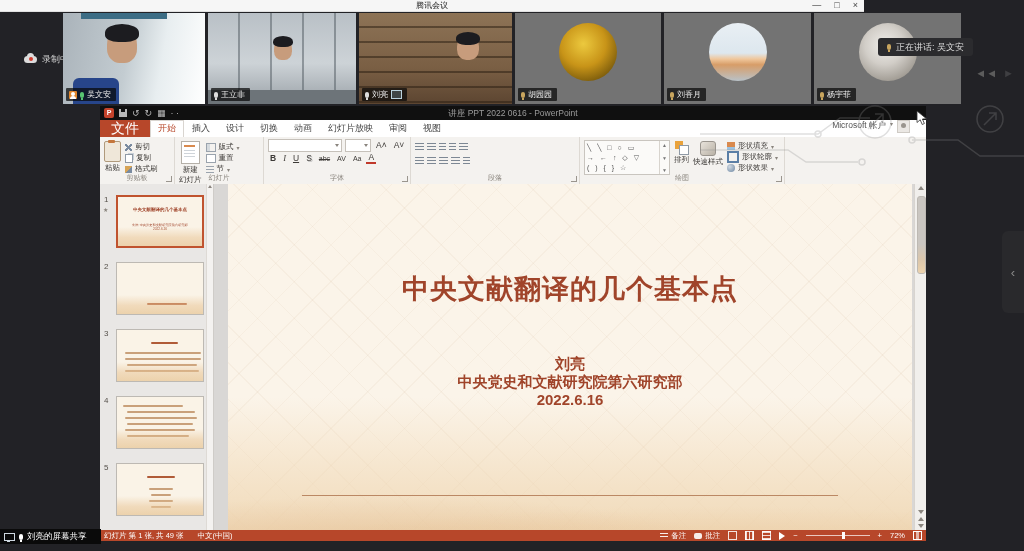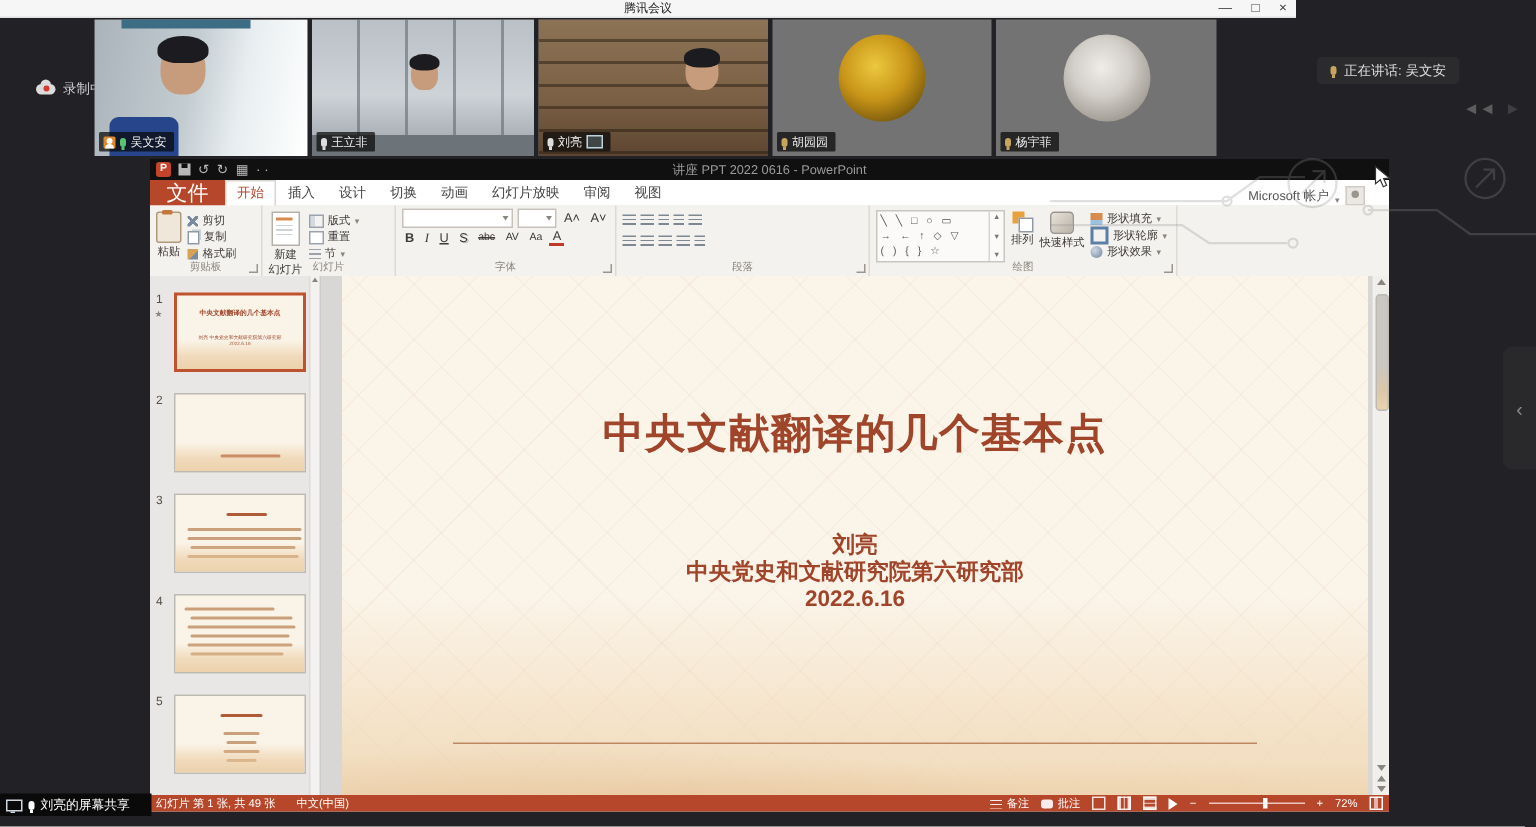--- a/index.html
+++ b/index.html
@@ -67,21 +67,21 @@
   #ppt-titlebar{position:absolute;left:0;top:0;right:0;height:14px;background:#101010;display:flex;align-items:center;padding:0 4px;gap:5px;}
   .ppt-logo{width:10px;height:10px;background:#c4432b;border-radius:2px;color:#fff;font-size:7px;font-weight:bold;line-height:10px;text-align:center;}
   .qat-ic{color:#b8b8b8;font-size:9px;line-height:10px;}
   .save-ic{width:8px;height:8px;background:#b8b8b8;position:relative;}
   .save-ic::after{content:"";position:absolute;left:2px;top:0;width:4px;height:3px;background:#101010;}
   #ppt-title{position:absolute;left:0;right:0;top:0;height:14px;text-align:center;font-size:8.5px;line-height:14px;color:#9b9b9b;pointer-events:none;}
   #tabrow{position:absolute;left:0;top:14px;right:0;height:17px;background:#fff;display:flex;align-items:stretch;border-bottom:1px solid #e6e2dd;}
   #file-tab{background:#b7472a;color:#fff;font-size:14px;line-height:17px;padding:0 11px;}
   .tab{font-size:9px;line-height:17px;padding:0 8px;color:#444;}
   .tab.active{color:#b7472a;box-shadow:inset 0 1px 0 #d9d5d0,inset 1px 0 0 #d9d5d0,inset -1px 0 0 #d9d5d0;background:#fff;}
-  #account{position:absolute;right:16px;top:14px;height:17px;display:flex;align-items:flex-end;gap:4px;font-size:8.5px;color:#555;}
+  #account{position:absolute;right:16px;top:14px;height:17px;display:flex;align-items:flex-start;gap:4px;font-size:8.5px;color:#555;}
   #account .avatar-box{width:11px;height:11px;background:#ebe8e4;border:1px solid #cfcbc5;position:relative;}
   #account .avatar-box::after{content:"";position:absolute;left:3px;top:2px;width:5px;height:5px;border-radius:50%;background:#9a958e;}
   #ribbon{position:absolute;left:0;top:31px;right:0;height:47px;background:#f4f2ef;border-bottom:1px solid #d5d1cb;display:flex;}
   .rgroup{position:relative;border-right:1px solid #ddd9d3;padding:3px 4px 11px;display:flex;gap:4px;align-items:flex-start;flex:0 0 auto;}
   .rgroup-label{position:absolute;left:0;right:0;bottom:1px;text-align:center;font-size:7px;color:#8a857e;}
   .launcher{position:absolute;right:2px;bottom:2px;width:5px;height:5px;border-right:1px solid #9a958e;border-bottom:1px solid #9a958e;}
   .bigbtn{display:flex;flex-direction:column;align-items:center;justify-content:flex-start;font-size:7.5px;color:#3d3a37;line-height:8px;text-align:center;gap:2px;padding-top:1px;}
   .minicol{display:flex;flex-direction:column;justify-content:flex-start;gap:1px;}
   .minirow{display:flex;align-items:center;gap:3px;font-size:7.5px;color:#3d3a37;height:10px;white-space:nowrap;}
   .ic{flex:0 0 auto;display:inline-block;}
@@ -255,20 +255,30 @@
       <div class="tile t4 avatar">
 
     <div class="avatar-circle"></div>
     <div class="nametag">
 
       <span class="mic-ic"></span>
       <span class="nm">胡园园</span>
 
     </div>
   </div>
+      <div class="tile t5 avatar">
+
+    <div class="avatar-circle"></div>
+    <div class="nametag">
+
+      <span class="mic-ic"></span>
+      <span class="nm">刘香月</span>
+
+    </div>
+  </div>
       <div class="tile t6 avatar">
 
     <div class="avatar-circle"></div>
     <div class="nametag">
 
       <span class="mic-ic"></span>
       <span class="nm">杨宇菲</span>
 
     </div>
   </div>

